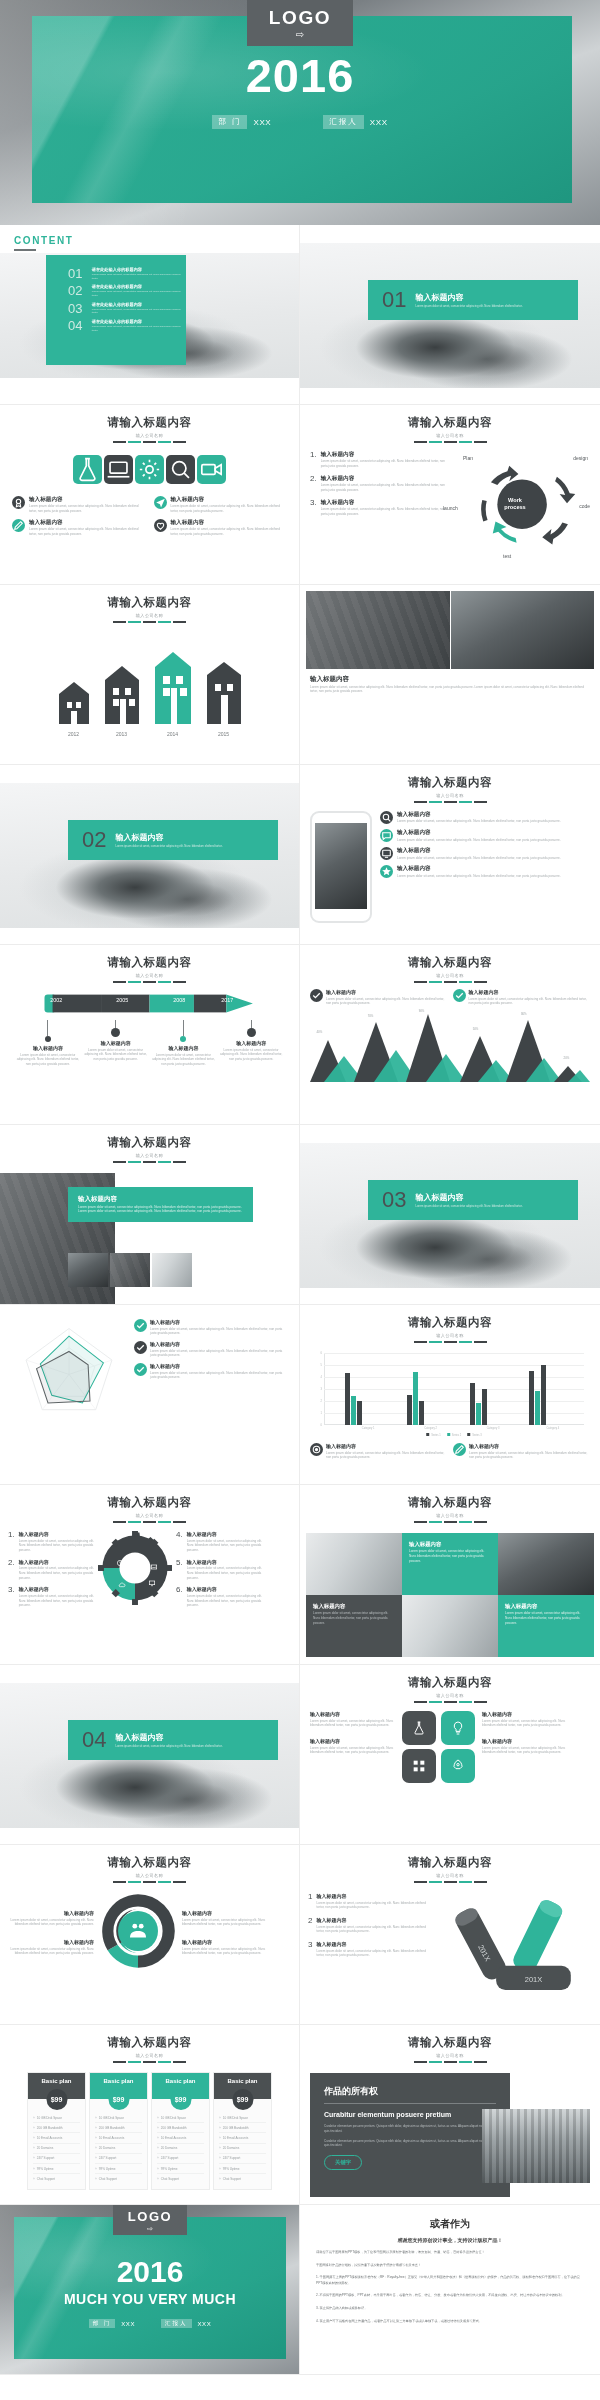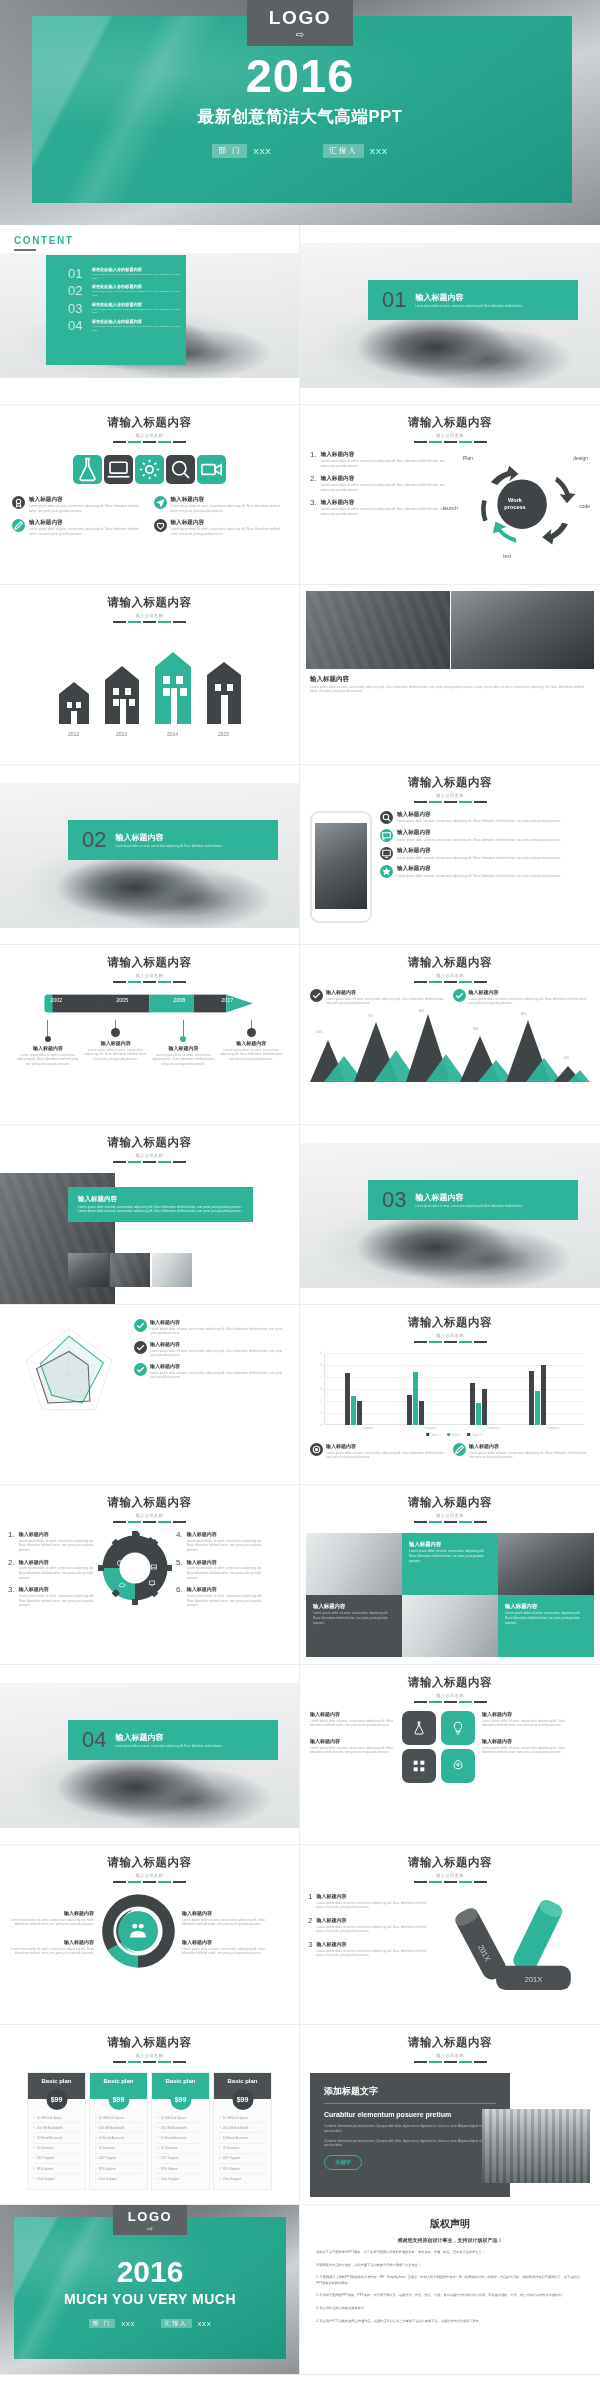--- a/index.html
+++ b/index.html
@@ -187,21 +187,20 @@
 
   <div class="title-slide">
     <div class="title-bg"></div>
     <div class="title-green"></div>
     <div class="logo-box">
       <div class="logo-text">LOGO</div>
       <div class="logo-arrow">⇨</div>
     </div>
     <div class="title-main">
       <div class="title-year">2016</div>
-      <div class="title-cn">最新创意简洁大气高端PPT</div>
       <div class="title-meta">
         <div class="meta-item">
           <span class="meta-key">部 门</span>
           <span class="meta-val">XXX</span>
         </div>
         <div class="meta-item">
           <span class="meta-key">汇报人</span>
           <span class="meta-val">XXX</span>
         </div>
       </div>
@@ -1263,21 +1262,21 @@
         <div class="rule">
             <i></i>
             <i class="g"></i>
             <i></i>
             <i class="g"></i>
             <i></i>
           </div>
       </div>
       <div style="position:relative;margin:10px 10px 0;height:124px">
         <div class="dark-panel" style="position:absolute;left:0;top:0;width:200px;height:124px">
-          <div class="dp-h">添加标题文字</div>
+          <div class="dp-h">作品的所有权</div>
           <div class="dp-rule"></div>
           <div class="dp-sub">Curabitur elementum posuere pretium</div>
           <div class="dp-p">Curabitur elementum posuere pretium. Quisque nibh dolor, dignissim ac dignissim ut, luctus ac urna. Aliquam aliquet non massa quis tincidunt.</div>
           <div class="dp-p">Curabitur elementum posuere pretium. Quisque nibh dolor, dignissim ac dignissim ut, luctus ac urna. Aliquam aliquet non massa quis tincidunt.</div>
           <div class="dp-btn">关键字</div>
         </div>
         <div class="ph ph-city" style="position:absolute;right:0;top:36px;width:108px;height:74px"></div>
       </div>
     </div>
   </div>
@@ -1303,21 +1302,21 @@
               <span class="meta-key" style="font-size:5.5px;padding:1px 4px">汇报人</span>
               <span class="meta-val" style="font-size:6px">XXX</span>
             </div>
           </div>
         </div>
       </div>
     </div>
 
     <div class="slide" style="height:170px;background:#fff">
       <div style="padding:12px 16px">
-        <div class="cp-h">版权声明</div>
+        <div class="cp-h">或者作为</div>
         <div class="cp-s">感谢您支持原创设计事业，支持设计版权产品！</div>
         <div class="cp-p">感谢您下载千图网原创PPT模板，为了您和千图网以及原创作者的利益，请勿复制、传播、销售，否则将承担法律责任！</div>
         <div class="cp-p">千图网将对作品进行维权，按照传播下载次数的千倍进行索赔等相关事宜！</div>
         <div class="cp-p">1. 千图网拥有上表的PPT模板版权及著作权（RF：Royalty-free）正版受《中华人民共和国著作权法》和《世界版权公约》的保护，作品的所有权、版权和著作权归千图网所有，您下载的是PPT模板素材的使用权。</div>
         <div class="cp-p">2. 不得将千图网的PPT模板、PPT素材，本身用于再出售，或者作为，转售、转让、分发、发布或者作为礼物供他人使用，不得擅自授权、出卖、转让本协议或本协议中的权利。</div>
         <div class="cp-p">3. 禁止将作品纳入商标或服务标记。</div>
         <div class="cp-p">4. 禁止用户可下载格式在网上传播作品，或者作品可以让第三方单独下载或以单独下载，或通过转转相关服务等形式。</div>
       </div>
     </div>
   </div>

